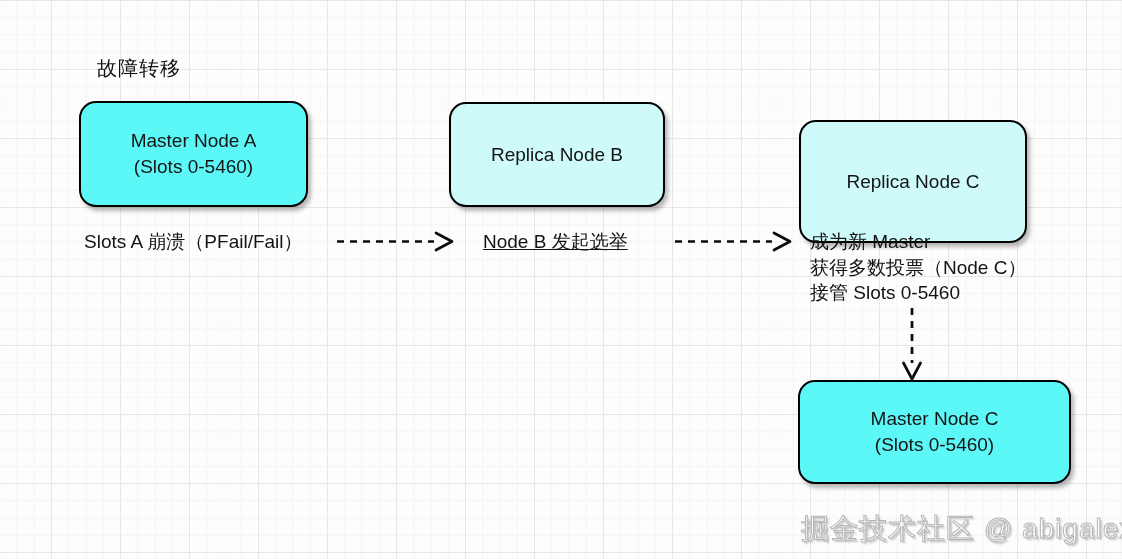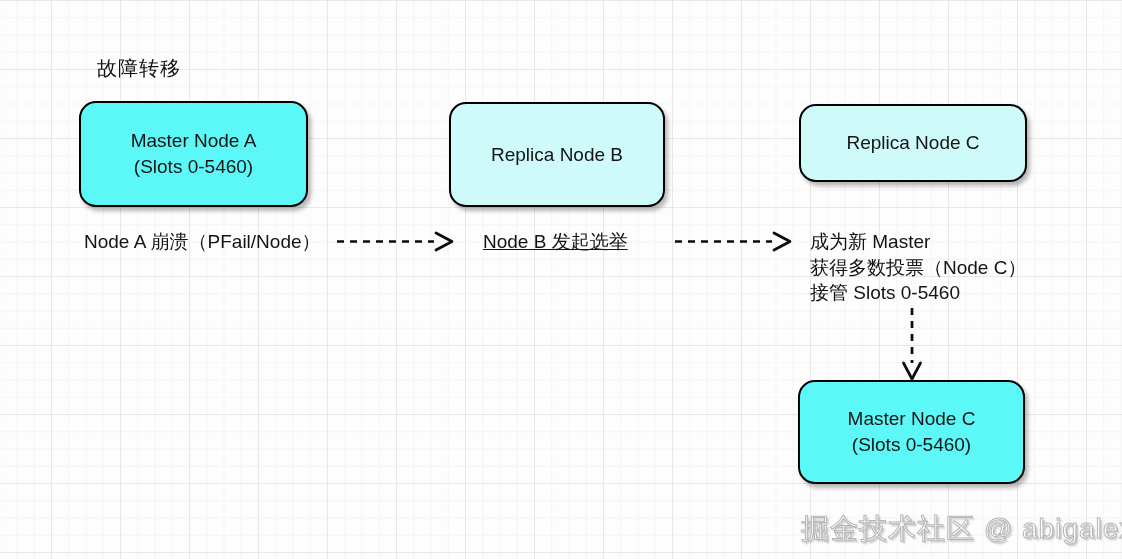--- a/index.html
+++ b/index.html
@@ -51,22 +51,22 @@
     line-height: 26px;
     text-align: center;
     box-shadow: 3px 4px 4px rgba(0,0,0,0.28);
     white-space: nowrap;
   }
   .node.master { background: var(--master-fill); }
   .node.replica { background: var(--replica-fill); }
 
   .node-master-a { left: 79px;  top: 101px; width: 229px; height: 106px; }
   .node-replica-b{ left: 449px; top: 102px; width: 216px; height: 105px; }
-  .node-replica-c{ left: 799px; top: 104px; width: 228px; height: 78px; }
-  .node-master-c { left: 798px; top: 380px; width: 227px; height: 104px; }
+  .node-replica-c{ left: 799px; top: 120px; width: 228px; height: 123px; }
+  .node-master-c { left: 798px; top: 380px; width: 273px; height: 104px; }
 
   .step-text {
     position: absolute;
     font-size: 19px;
     line-height: 25.5px;
     color: #131313;
     white-space: nowrap;
   }
   .step-1 { left: 84px;  top: 229px; }
   .step-2 { left: 483px; top: 229px; text-decoration: underline; }
@@ -115,21 +115,21 @@
 
   <div class="node replica node-replica-c">
     <span>Replica Node C</span>
   </div>
 
   <div class="node master node-master-c">
     <span>Master Node C</span>
     <span>(Slots 0-5460)</span>
   </div>
 
-  <div class="step-text step-1">Node A 崩溃（PFail/Node）</div>
+  <div class="step-text step-1">Slots A 崩溃（PFail/Fail）</div>
 
   <div class="arrow arrow-1">
     <svg width="122" height="25" viewBox="0 0 122 25" aria-hidden="true">
       <line x1="4" y1="12.5" x2="101" y2="12.5"></line>
       <path d="M103 4 L119 12.5 L103 21"></path>
     </svg>
   </div>
 
   <div class="step-text step-2">Node B 发起选举</div>
 

